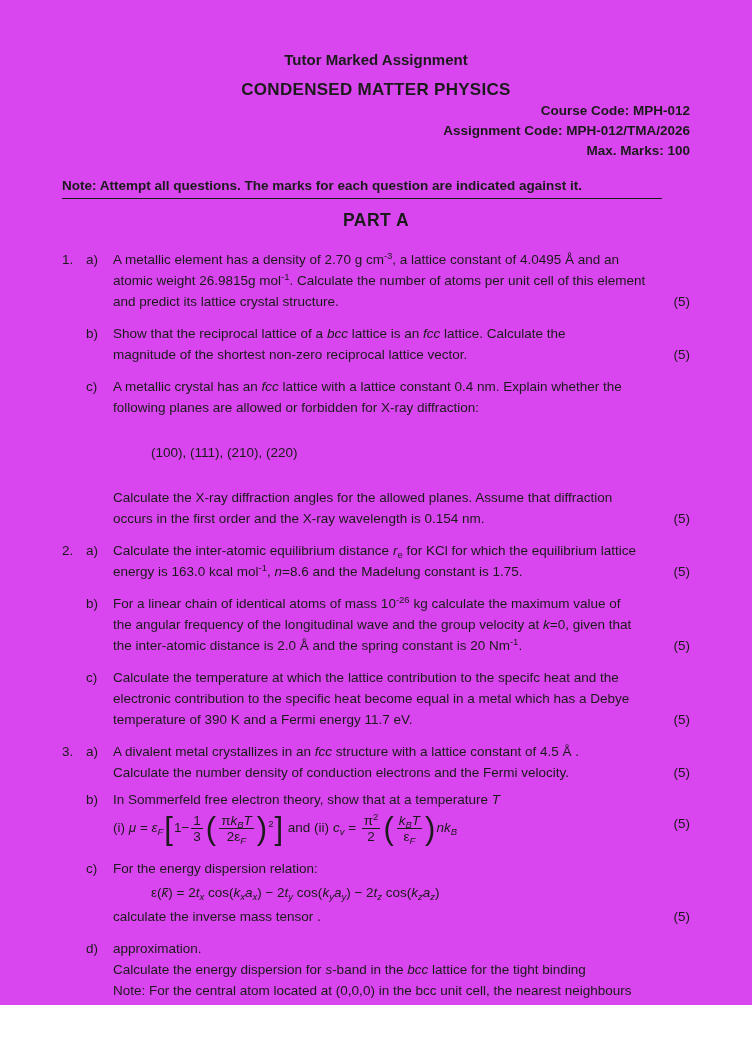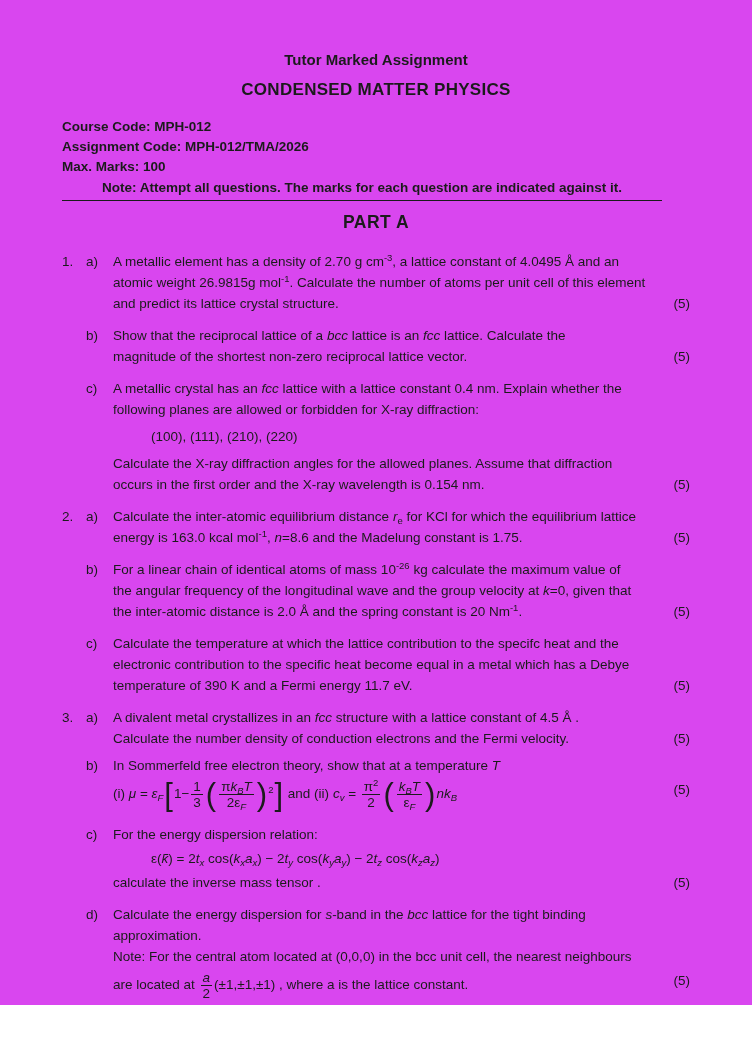--- a/index.html
+++ b/index.html
@@ -4,37 +4,37 @@
 <style>
   html,body { margin:0; padding:0; background:#ffffff; }
   .page {
     position:relative; width:752px; height:1005px; box-sizing:border-box;
     margin:0 auto; padding:50px 62px 0 62px; overflow:hidden;
     background:#d946ef; color:#1b1b1b;
     font-family:"Liberation Sans", sans-serif; font-size:13.5px; line-height:21px;
   }
   .title1 { text-align:center; font-weight:bold; font-size:15px; line-height:20px; }
   .title2 { text-align:center; font-weight:bold; font-size:17px; line-height:22px; margin-top:9px; letter-spacing:0.3px; }
-  .meta   { margin-top:16px; font-weight:bold; }
+  .meta   { margin-top:0; text-align:right; font-weight:bold; }
   .meta div { line-height:20px; }
-  .note   { font-weight:bold; width:600px; padding-bottom:2px;
-            border-bottom:1.6px solid #1b1b1b;text-align:center; }
+  .note   { margin-top:14px; font-weight:bold; width:600px; padding-bottom:2px;
+            border-bottom:1.6px solid #1b1b1b; }
   .part-title { text-align:center; font-weight:bold; font-size:17.5px; line-height:24px;
             margin-top:9px; margin-bottom:17px; letter-spacing:0.5px; }
 
   .part    { display:flex; margin-bottom:11px; }
   .part.tight { margin-top:-5px; }
   .qnum    { width:24px; flex:none; }
   .qletter { width:27px; flex:none; }
   .qbody   { flex:1; min-width:0; }
   .line    { display:flex; align-items:flex-start; }
   .line .content { flex:1; }
   .line .marks   { margin-left:12px; white-space:nowrap; }
   .line.ind .content { padding-left:38px; }
-  .line.gap { margin-top:6px; }
+  .line.gap { margin-top:24px; }
   .line.formula { margin:3px 0; }
 
   sup, sub { font-size:9.5px; line-height:0; }
   sub { vertical-align:-3px; }
   sup { vertical-align:5px; }
   .formula sub { font-style:italic; }
   .frac { display:inline-flex; flex-direction:column; text-align:center;
           vertical-align:middle; margin:0 2px; line-height:15px; }
   .frac .num { display:block; padding:0 2px; }
   .frac .den { display:block; border-top:1.3px solid #1b1b1b; padding:0 2px; }
@@ -208,24 +208,24 @@
             <span class="content">calculate the inverse mass tensor .</span>
             <span class="marks">(5)</span>
           </div>
         </div>
       </div>
       <div class="part">
         <span class="qnum"></span>
         <span class="qletter">d)</span>
         <div class="qbody">
           <div class="line">
+            <span class="content">approximation.</span>
+          </div>
+          <div class="line">
             <span class="content">Calculate the energy dispersion for <i>s</i>-band in the <i>bcc</i> lattice for the tight binding</span>
-          </div>
-          <div class="line">
-            <span class="content">approximation.</span>
           </div>
           <div class="line">
             <span class="content">Note: For the central atom located at (0,0,0) in the bcc unit cell, the nearest neighbours</span>
           </div>
           <div class="line formula">
             <span class="content">are located at <span class="frac">
                 <span class="num"><i>a</i></span>
                 <span class="den">2</span>
               </span>(±1,±1,±1) , where a is the lattice constant.</span>
             <span class="marks">(5)</span>

